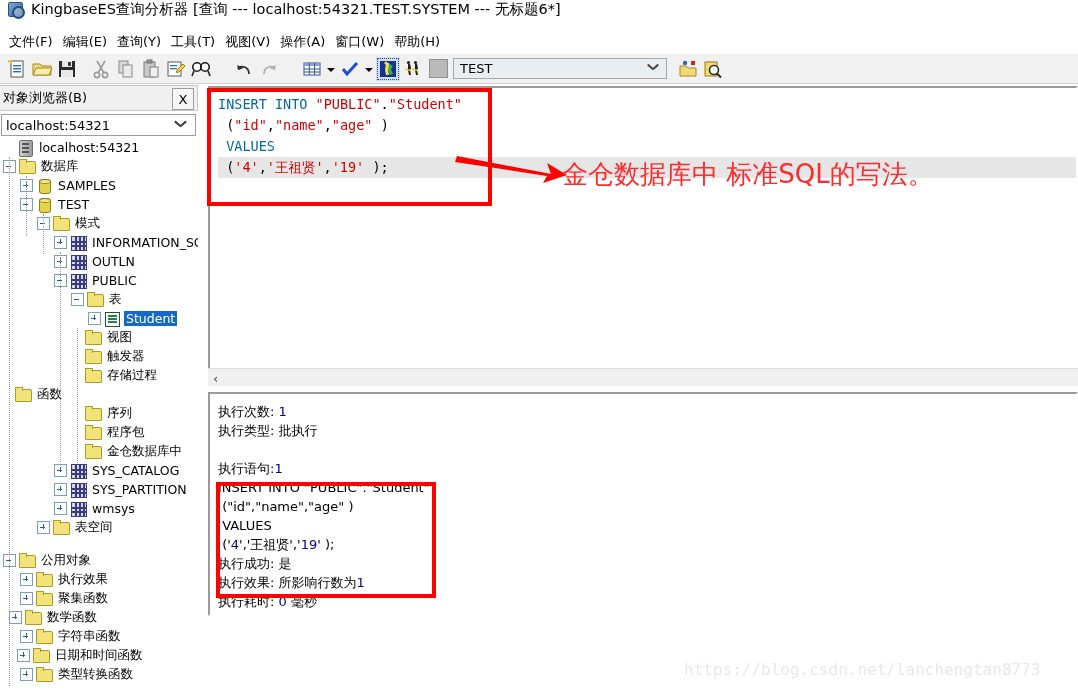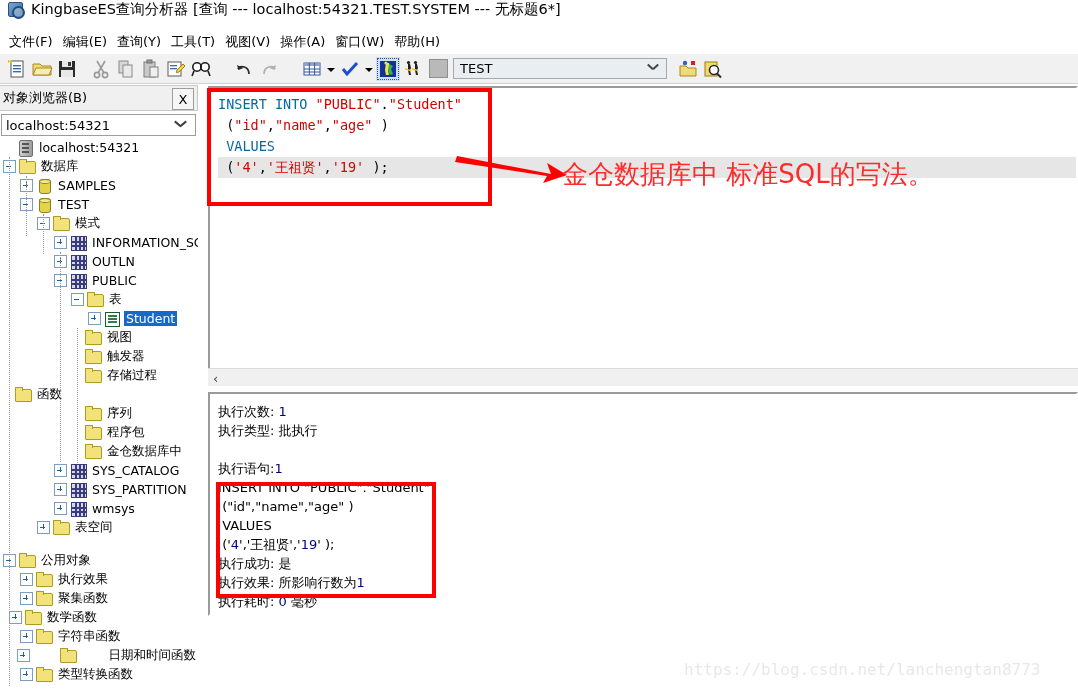--- a/index.html
+++ b/index.html
@@ -818,21 +818,21 @@
           </span>
           <span class="lbl">数学函数</span>
         </div>
         <div class="tnode" style="padding-left: 19px;">
           <span class="exp plus"></span>
           <span class="ico">
             <span class="fold"></span>
           </span>
           <span class="lbl">字符串函数</span>
         </div>
-        <div class="tnode" style="padding-left: 16px; justify-content: space-between;">
+        <div class="tnode" style="padding-left: 16px;">
           <span class="exp plus"></span>
           <span class="ico">
             <span class="fold"></span>
           </span>
           <span class="lbl">日期和时间函数</span>
         </div>
         <div class="tnode" style="padding-left: 19px;">
           <span class="exp plus"></span>
           <span class="ico">
             <span class="fold"></span>

